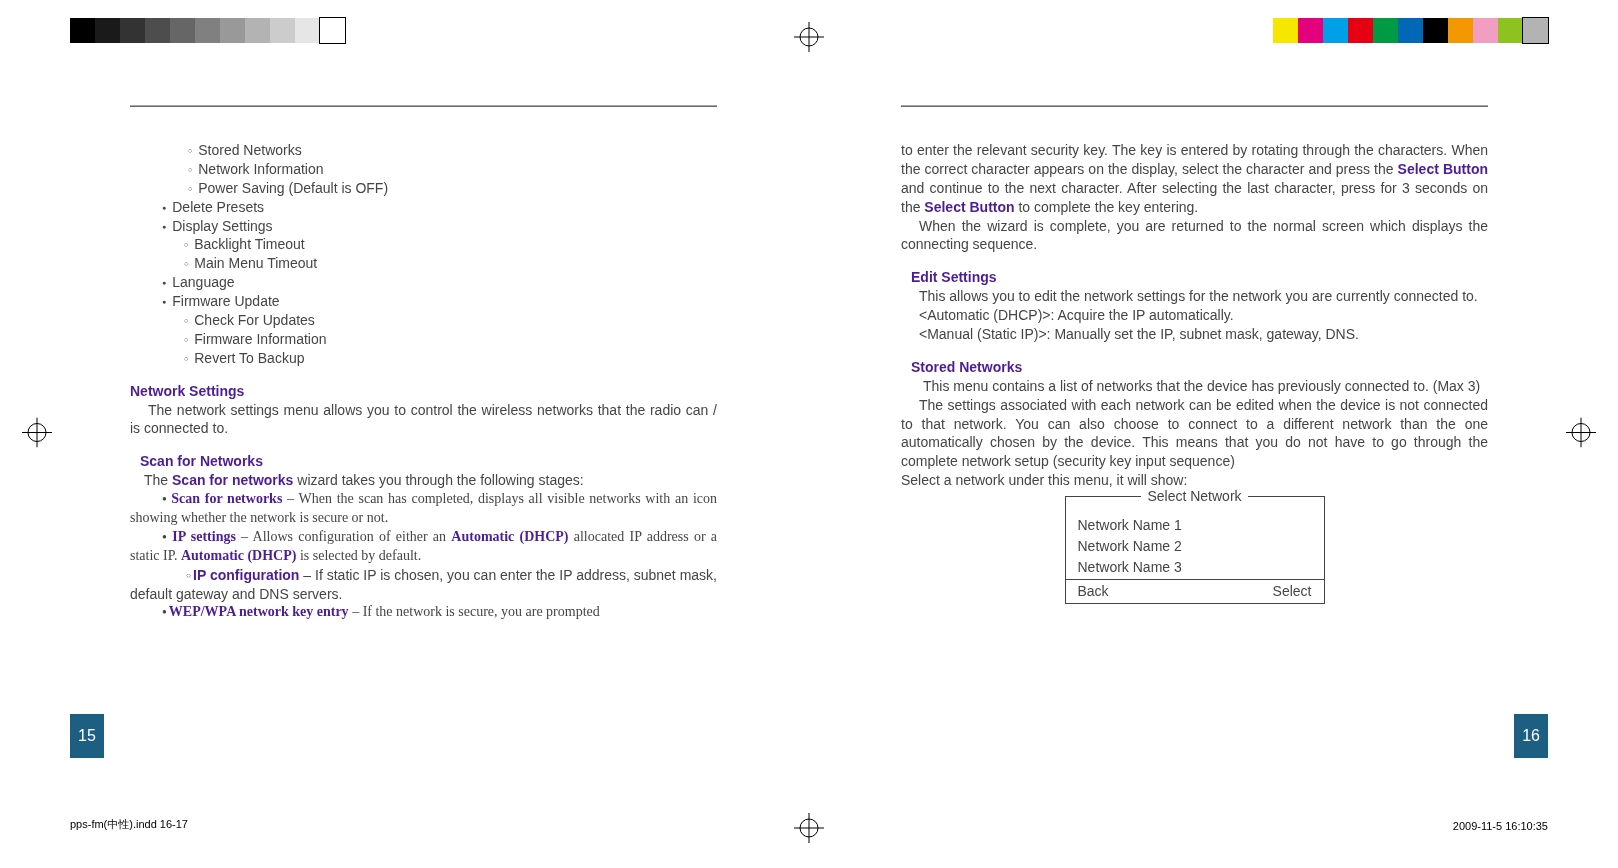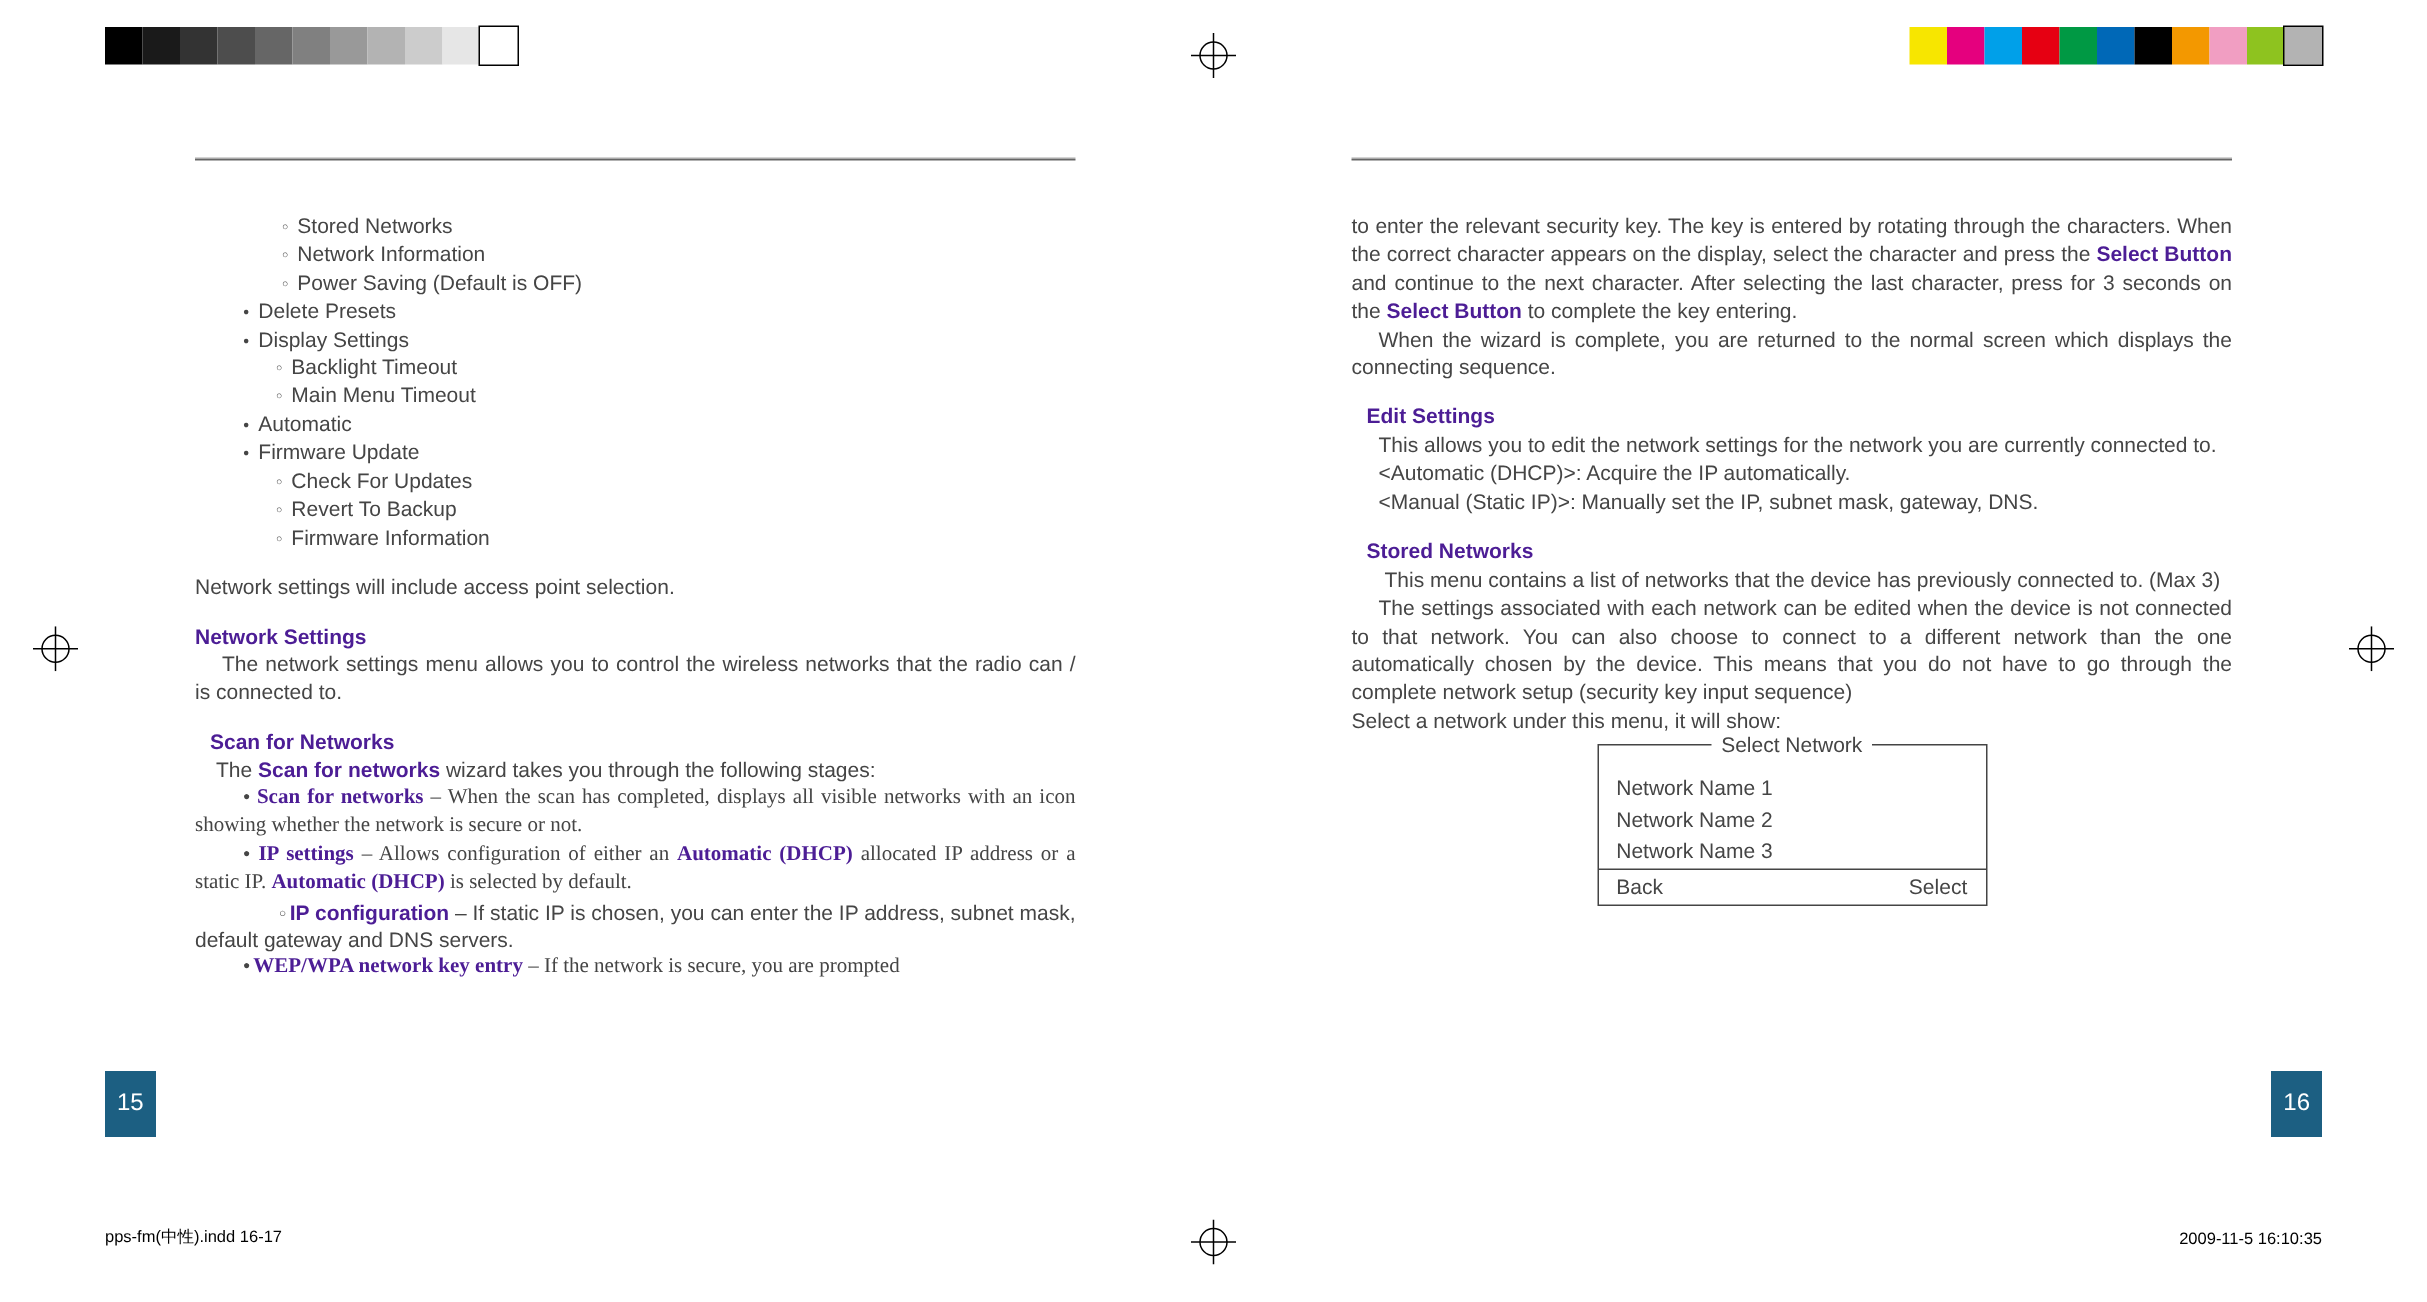--- a/index.html
+++ b/index.html
@@ -121,30 +121,29 @@
           <li>Network Information</li>
           <li>Power Saving (Default is OFF)</li>
         </ul>
       <ul class="b1" id="l1b">
           <li>Delete Presets</li>
           <li>Display Settings</li>
           <ul class="b2">
             <li>Backlight Timeout</li>
             <li>Main Menu Timeout</li>
           </ul>
-          <li>Automatic</li>
+          <li>Language</li>
           <li>Firmware Update</li>
           <ul class="b2">
             <li>Check For Updates</li>
+            <li>Firmware Information</li>
             <li>Revert To Backup</li>
-            <li>Firmware Information</li>
           </ul>
         </ul>
 
-      <p style="margin-top:14px">Network settings will include access point selection.</p>
 
       <p style="margin-top:14px"><b>Network Settings</b></p>
       <p class="para">The network settings menu allows you to control the wireless networks that the radio can / is connected to.</p>
 
       <p style="margin-top:14px;text-indent:10px"><b>Scan for Networks</b></p>
       <p style="text-indent:14px">
         <span>The </span><b>Scan for networks</b><span> wizard takes you through the following stages:</span>
       </p>
 
       <p class="para2"><span class="bul" style="font-size: 8px; position: relative; top: -2px;">●&nbsp;</span><b>Scan for networks</b><span> – When the scan has completed, displays all visible networks with an icon showing whether the network is secure or not.</span></p>

